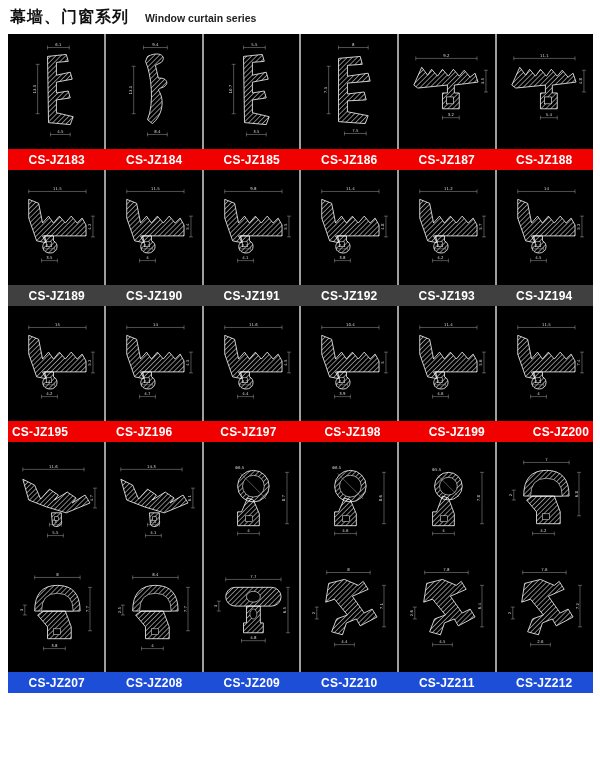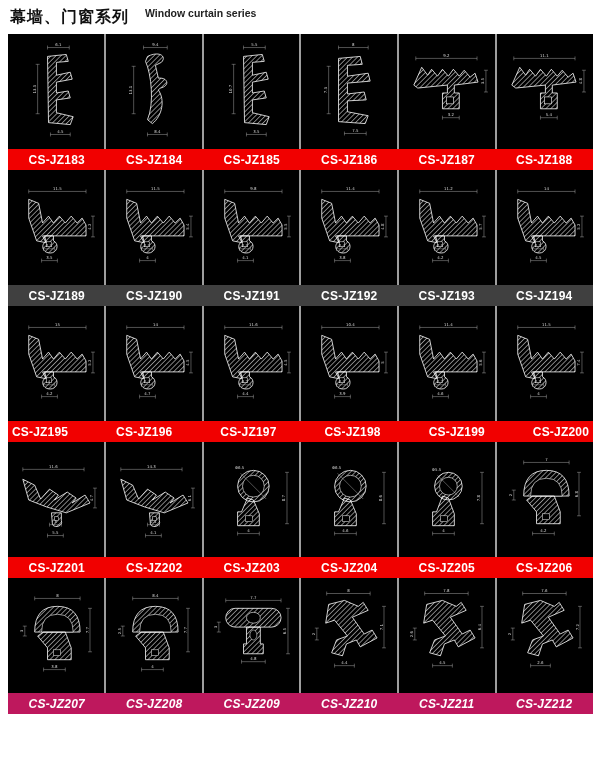--- a/index.html
+++ b/index.html
@@ -1,21 +1,21 @@
 <!DOCTYPE html>
 <html><head>
 <meta charset="utf-8">
 <style>
   html,body{margin:0;padding:0;}
   body{
     width:600px;height:757px;background:#ffffff;
     font-family:"Liberation Sans","DejaVu Sans",sans-serif;
     -webkit-font-smoothing:antialiased;overflow:hidden;
   }
-  .header{padding:7px 0 4px 10px;display:flex;align-items:flex-start;}
+  .header{padding:7px 0 4px 10px;display:flex;align-items:center;}
   .title-cn{font-size:16px;font-weight:bold;color:#111;letter-spacing:1px;}
   .title-en{font-size:10.5px;font-weight:bold;color:#222;margin-left:16px;}
   .grid{margin:2px 7px 0 8px;}
   .block{margin-bottom:0;}
   .cells{display:flex;background:#000;}
   .cell{
     flex:1 1 0;height:115px;background:#000;box-sizing:border-box;
     border-right:2px solid #9e9e9e;overflow:hidden;
   }
   .cell:last-child{border-right:none;}
@@ -694,28 +694,20 @@
             <line x1="15" y1="48" x2="19" y2="48" class="dl"></line>
             <line x1="15" y1="58" x2="19" y2="58" class="dl"></line>
             <text x="15.5" y="53" class="dt" transform="rotate(-90 15.5 53)">2</text>
             <line x1="36" y1="92" x2="58" y2="92" class="dl"></line>
             <line x1="36" y1="90" x2="36" y2="94" class="dl"></line>
             <line x1="58" y1="90" x2="58" y2="94" class="dl"></line>
             <text x="47" y="90.7" class="dt">4.2</text>
           </svg>
         </div>
       </div>
-      <div class="labelbar" style="background: rgb(241, 0, 0);">
-        <span>CS-JZ201</span>
-        <span>CS-JZ202</span>
-        <span>CS-JZ203</span>
-        <span>CS-JZ204</span>
-        <span>CS-JZ205</span>
-        <span>CS-JZ206</span>
-      </div>
     </div>
     <div class="block">
       <div class="cells">
         <div class="cell">
           <svg viewBox="0 0 97 115" preserveAspectRatio="xMidYMid meet">
             <defs>
               <pattern id="h24" width="3.5" height="3.5" patternUnits="userSpaceOnUse" patternTransform="rotate(45)">
                 <line x1="0" y1="0" x2="0" y2="3.5" stroke="#e9e9e9" stroke-width="1.1"></line>
               </pattern>
             </defs>
@@ -871,21 +863,21 @@
             <line x1="14" y1="50" x2="18" y2="50" class="dl"></line>
             <line x1="14" y1="62" x2="18" y2="62" class="dl"></line>
             <text x="14.5" y="56" class="dt" transform="rotate(-90 14.5 56)">2</text>
             <line x1="34" y1="88" x2="54" y2="88" class="dl"></line>
             <line x1="34" y1="86" x2="34" y2="90" class="dl"></line>
             <line x1="54" y1="86" x2="54" y2="90" class="dl"></line>
             <text x="44" y="86.7" class="dt">2.6</text>
           </svg>
         </div>
       </div>
-      <div class="labelbar" style="background: #be185d; font-style: italic;">
+      <div class="labelbar" style="background: #1d4ed8;">
         <span>CS-JZ207</span>
         <span>CS-JZ208</span>
         <span>CS-JZ209</span>
         <span>CS-JZ210</span>
         <span>CS-JZ211</span>
         <span>CS-JZ212</span>
       </div>
     </div>
   </div>
 

